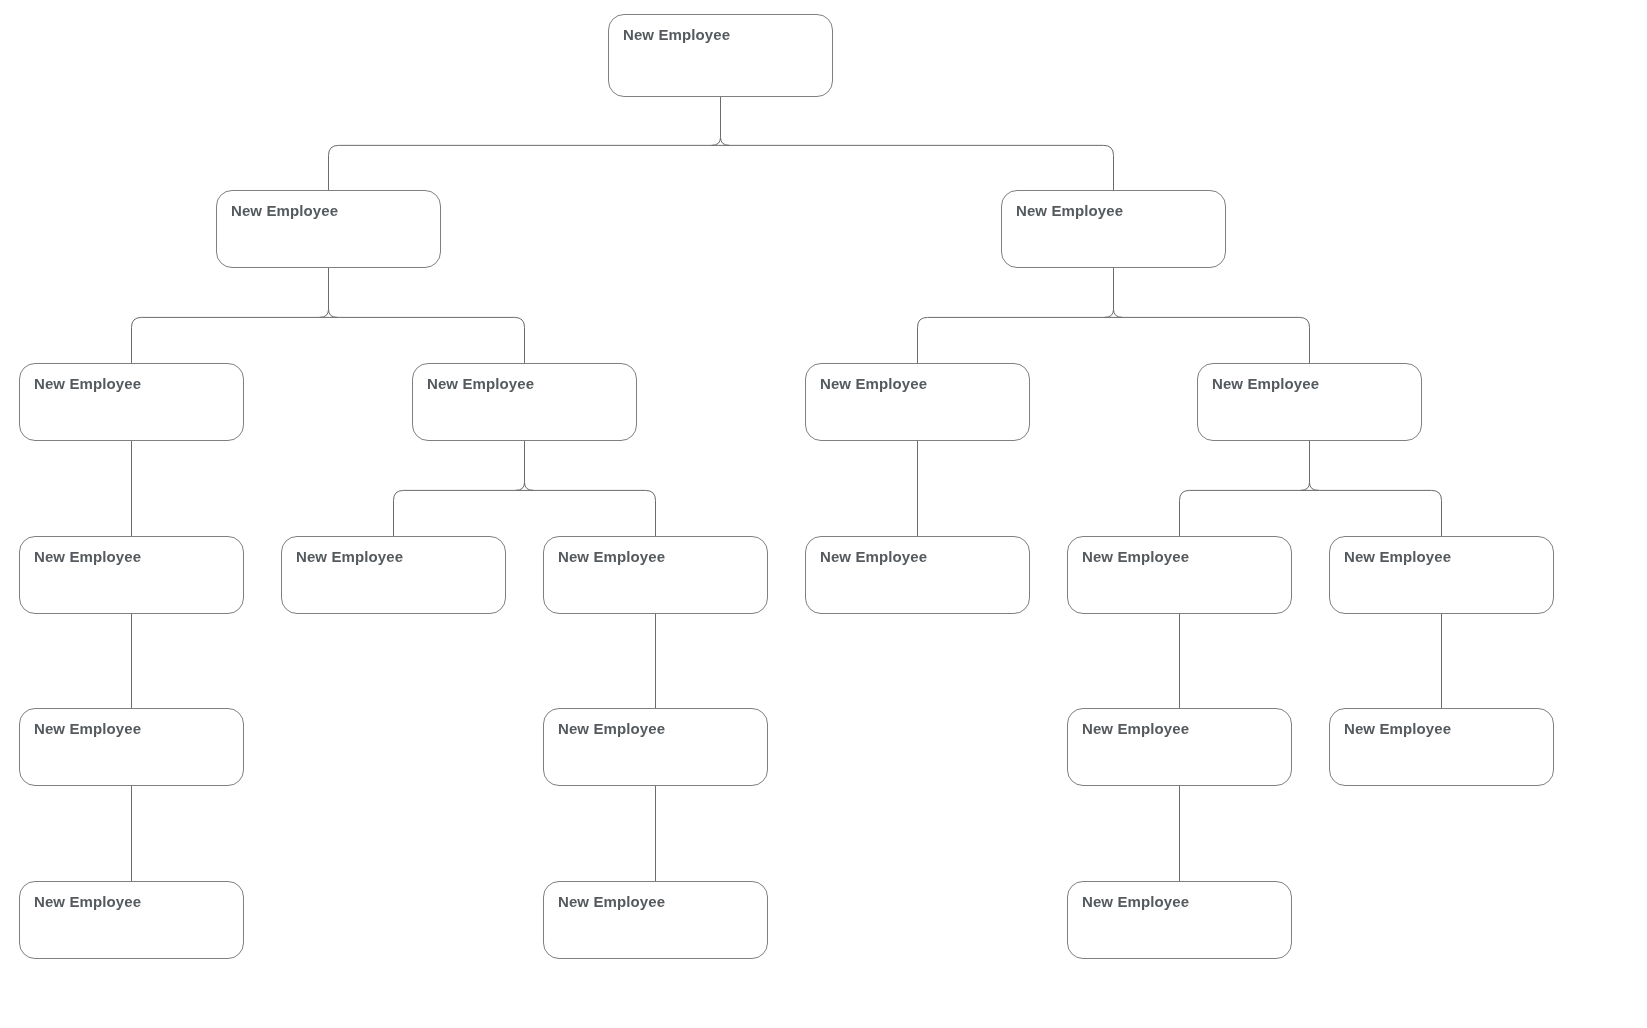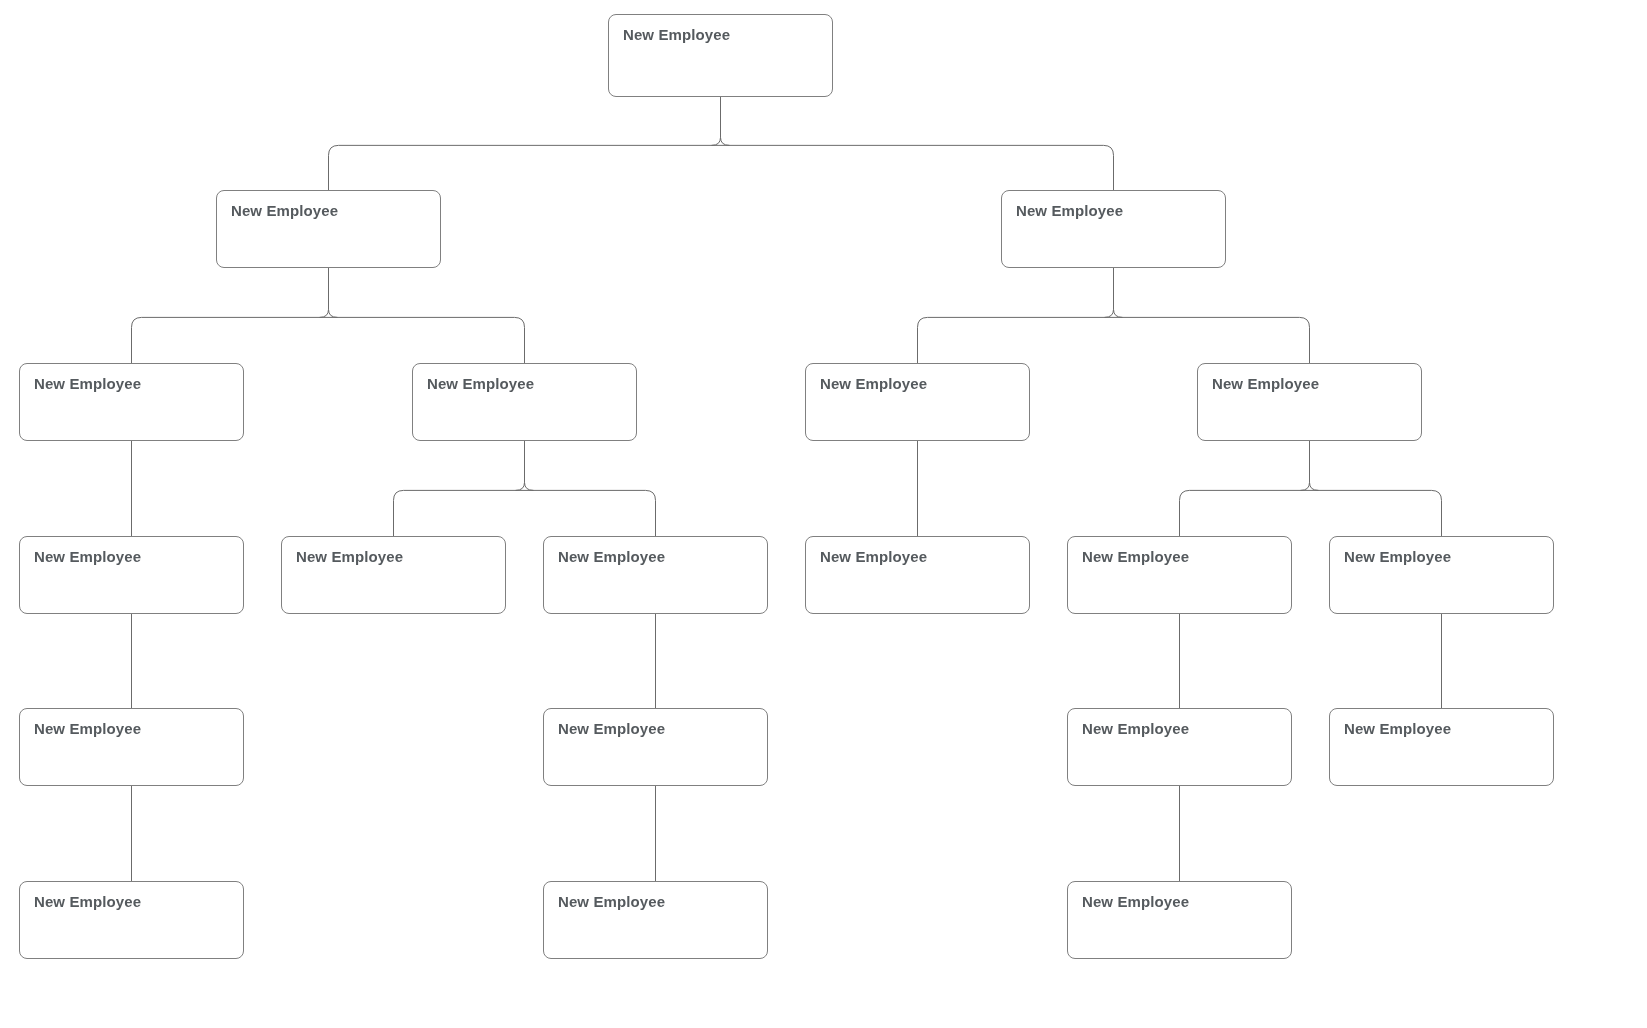--- a/index.html
+++ b/index.html
@@ -23,21 +23,21 @@
     top: 0;
     width: 1647px;
     height: 1028px;
     pointer-events: none;
   }
   .node {
     position: absolute;
     box-sizing: border-box;
     background: #ffffff;
     border: 1px solid #808080;
-    border-radius: 8px;
+    border-radius: 16px;
     z-index: 2;
   }
   .node-label {
     position: absolute;
     left: 14px;
     top: 11px;
     font-size: 15px;
     font-weight: bold;
     color: #555a5e;
     letter-spacing: 0.1px;

